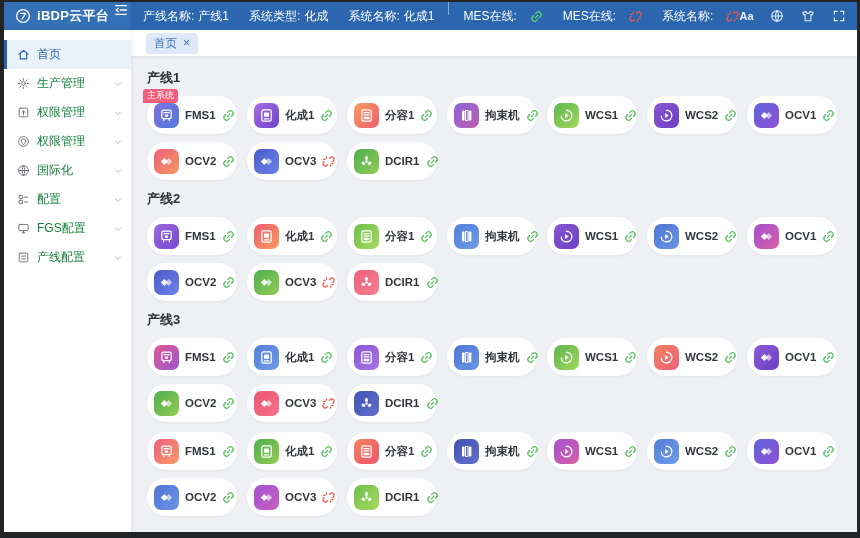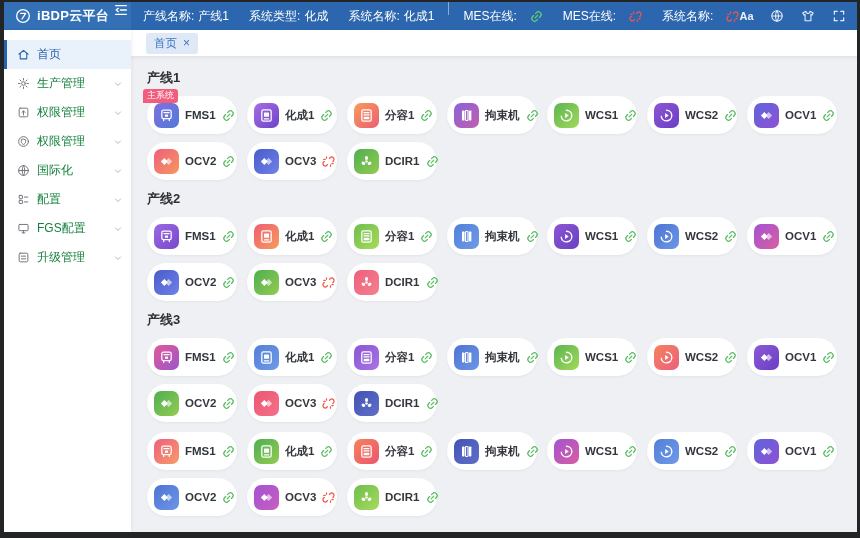--- a/index.html
+++ b/index.html
@@ -241,21 +241,21 @@
               </svg>
     </span>
   </div>
           <div class="menu-item">
     <span class="mi-icon">
               <svg viewBox="0 0 24 24" fill="none" stroke="currentColor" stroke-linecap="round" stroke-linejoin="round" stroke-width="1.8">
                 <rect x="4" y="4" width="16" height="16" rx="2"></rect>
                 <path d="M8 9.5h8M8 14.5h8"></path>
               </svg>
             </span>
-    <span class="mi-label">升级管理</span>
+    <span class="mi-label">产线配置</span>
     <span class="mi-chevron">
       <svg viewBox="0 0 24 24" fill="none" stroke="currentColor" stroke-width="2.4" stroke-linecap="round" stroke-linejoin="round">
                 <path d="M6 9.5l6 6 6-6"></path>
               </svg>
     </span>
   </div>
         </nav>
     </aside>
 
     <div class="main">

